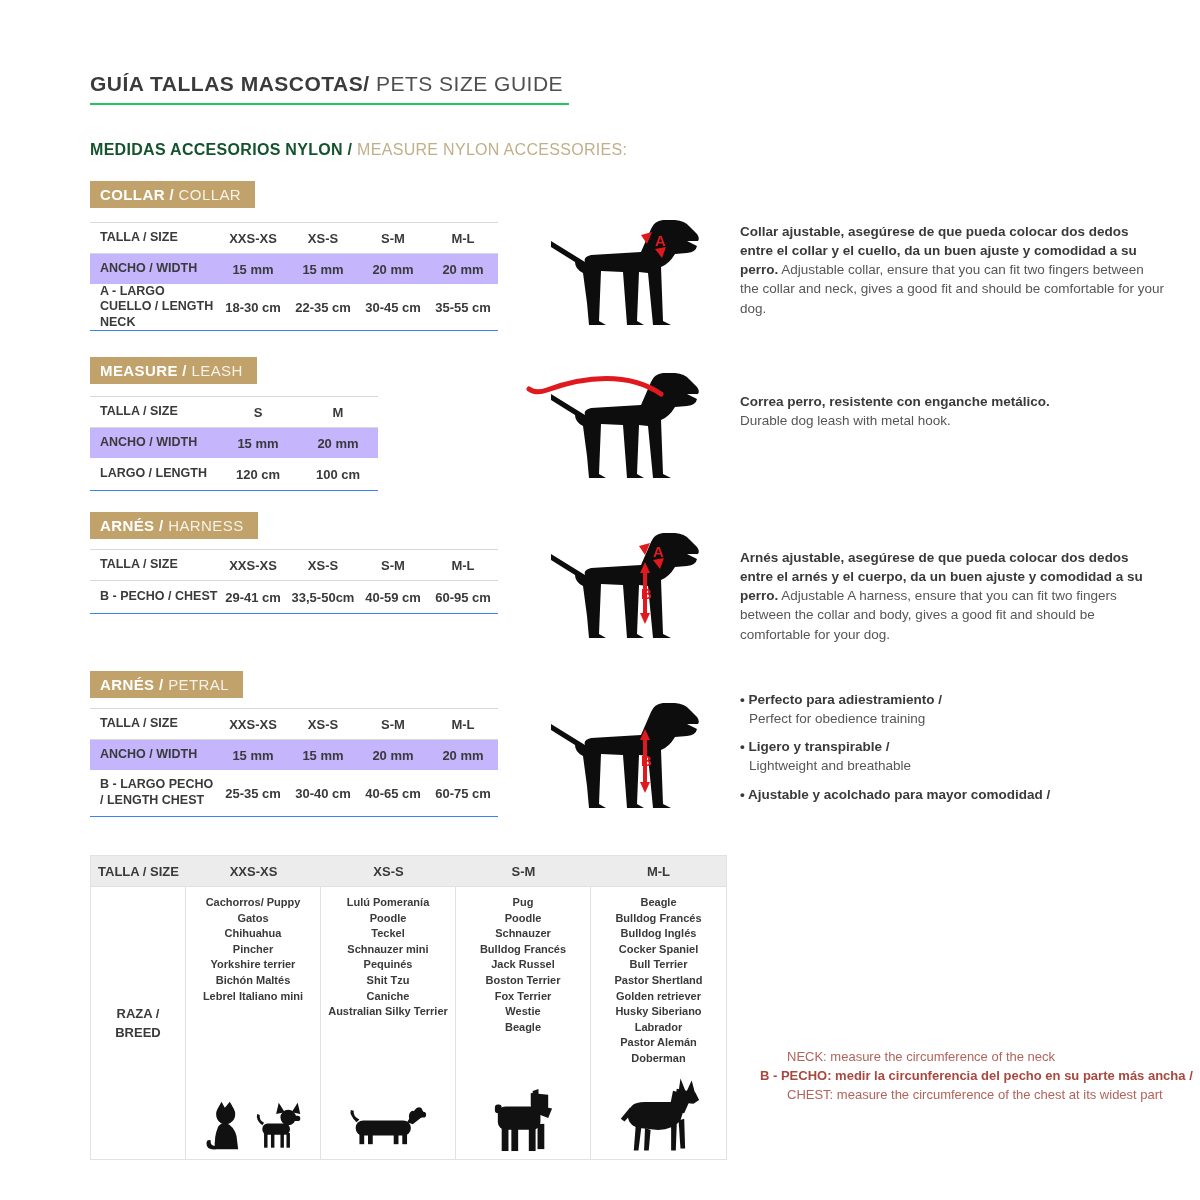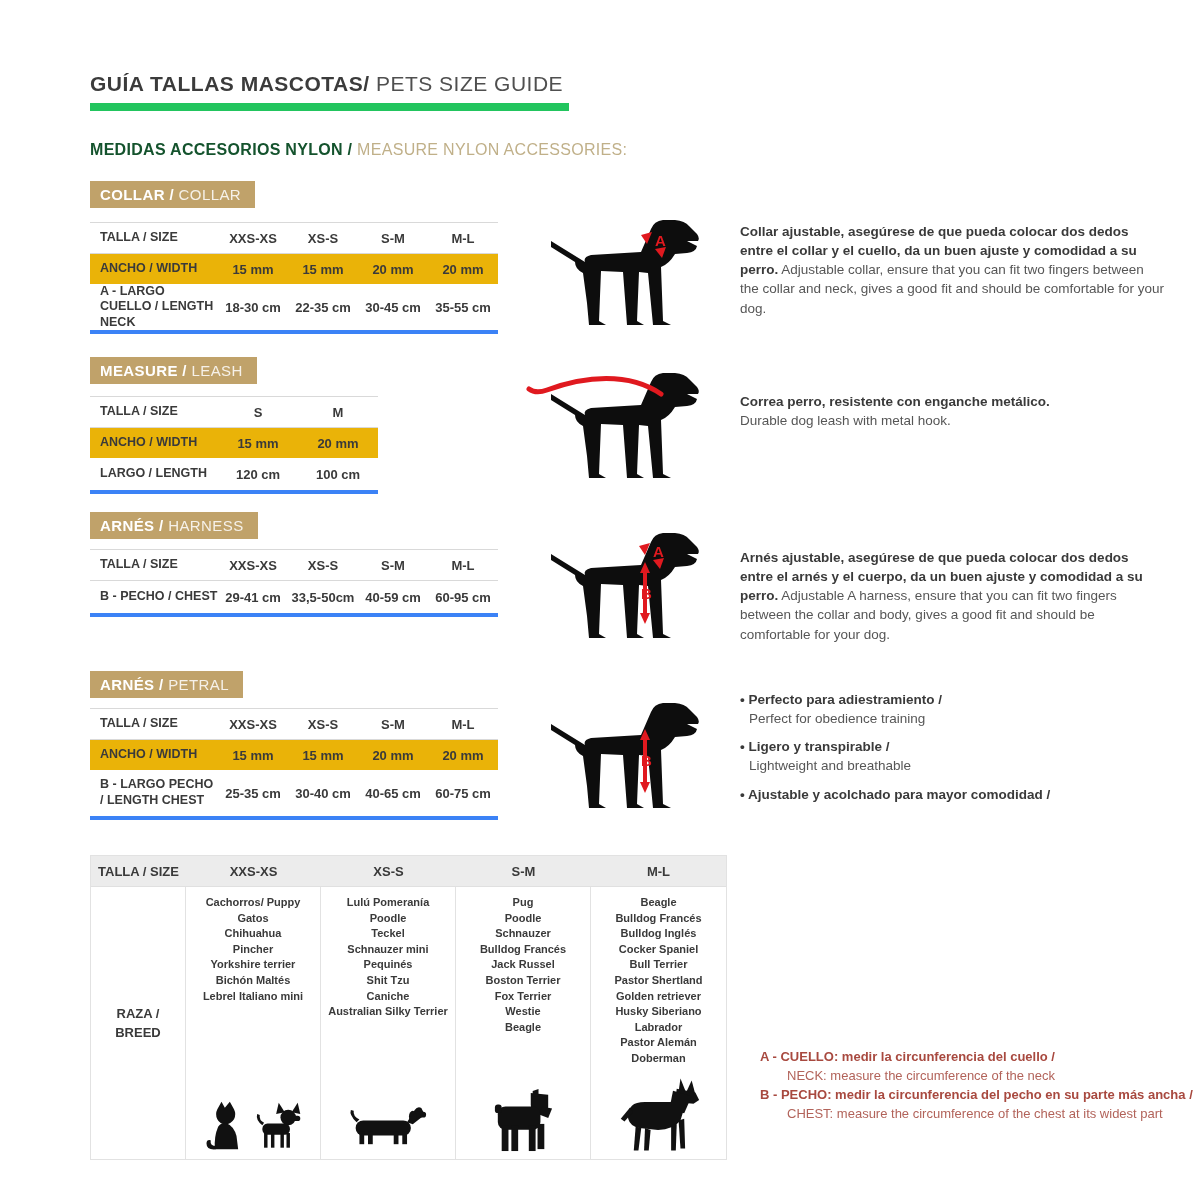--- a/index.html
+++ b/index.html
@@ -6,43 +6,43 @@
   body{
     width:1200px;height:1200px;position:relative;background:#ffffff;
     font-family:"Liberation Sans", sans-serif;color:#3a3a3a;
     -webkit-font-smoothing:antialiased;
   }
   .abs{position:absolute;}
 
   
   .page-title{
     left:90px;top:72px;font-size:21px;letter-spacing:.5px;
-    border-bottom:8px solid #22c55e;padding-bottom:7px;padding-right:6px;
+    border-bottom:2px solid #22c55e;padding-bottom:7px;padding-right:6px;
     white-space:nowrap;
   }
   .page-title .t-bold{font-weight:700;color:#3b3b3b;}
   .page-title .t-light{font-weight:400;color:#4f4f4f;}
   .subtitle{left:90px;top:141px;font-size:16px;letter-spacing:.3px;white-space:nowrap;}
   .subtitle .s-bold{font-weight:700;color:#14532d;}
   .subtitle .s-light{font-weight:400;color:#c0b089;}
 
   
   .badge{
     background:#c0a26a;color:#fff;font-size:15px;letter-spacing:.4px;
     padding:5px 14px 5px 10px;white-space:nowrap;display:inline-block;
   }
   .badge .b-bold{font-weight:700;}
   .badge .b-light{font-weight:400;color:rgba(255,255,255,.85);}
 
   
   .stable{background:#fff;font-size:13px;}
   .srow{display:flex;}
   .srow.hdr{border-top:1px solid #d9d9d9;border-bottom:1px solid #d9d9d9;}
-  .srow.gray{background:#eab308;}
-  .srow.last{border-bottom:4px solid #3b82f6;}
+  .srow.gray{background:#c4b5fd;}
+  .srow.last{border-bottom:1px solid #3b82f6;}
   .scell{display:flex;align-items:center;font-weight:700;box-sizing:border-box;}
   .c-label{width:128px;padding-left:10px;text-align:left;font-size:12.5px;line-height:1.25;}
   .c-val{width:70px;justify-content:center;text-align:center;}
   .c-val2{width:80px;justify-content:center;text-align:center;}
   .h30 .scell{height:30px;}
   .h32 .scell{height:32px;}
   .h46 .scell{height:46px;}
 
   
   .desc{width:424px;font-size:13.5px;line-height:1.42;}
@@ -389,17 +389,16 @@
           <path d="M58,50 L58,78 L63,78 L64,50 Z"></path>
           <path d="M66,46 L68,76 L73,76 L72,44 Z"></path>
           <path d="M14,32 L4,44 L8,47 L17,37 Z"></path>
         </svg>
       </div>
     </div>
   </div>
 </div>
 
 <div class="abs notes">
-  <div class="n-es">A - CUELLO: medir la circunferencia del cuello /</div>
   <div class="n-en">NECK: measure the circumference of the neck</div>
   <div class="n-es">B - PECHO: medir la circunferencia del pecho en su parte más ancha /</div>
   <div class="n-en">CHEST: measure the circumference of the chest at its widest part</div>
 </div>
 
 </body></html>

